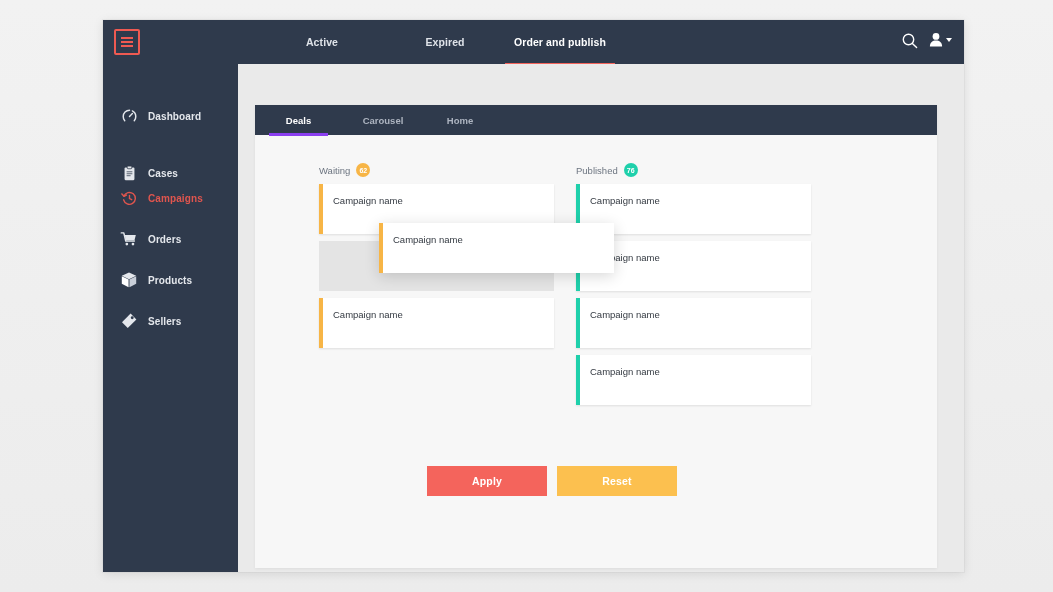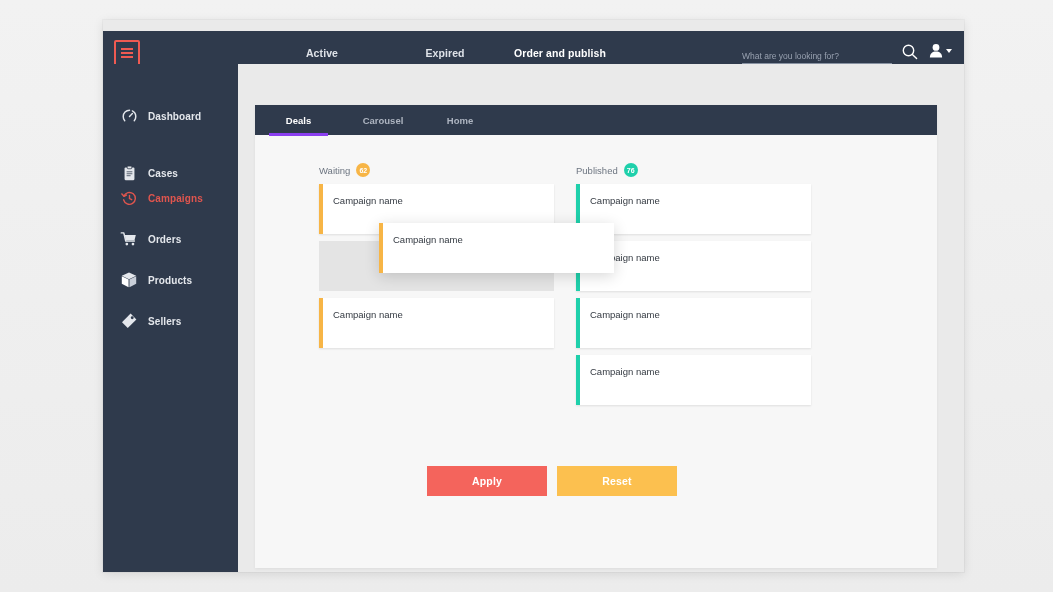--- a/index.html
+++ b/index.html
@@ -28,21 +28,21 @@
     width: 861px;
     height: 552px;
     background: #eaeaea;
     box-shadow: 0 2px 10px rgba(0,0,0,0.10), 0 0 0 1px rgba(0,0,0,0.03);
   }
 
   
   .topbar {
     position: absolute;
     left: 0;
-    top: 11px;
+    top: 0;
     width: 861px;
     height: 44px;
     background: #2f3a4c;
   }
 
   .logo {
     position: absolute;
     left: 11px;
     top: 9px;
     width: 26px;
@@ -326,23 +326,20 @@
           <span>Active</span>
         </div>
         <div class="tnitem w2">
           <span>Expired</span>
         </div>
         <div class="tnitem w3 active">
           <span>Order and publish</span>
         </div>
       </div>
 
-      <div class="search">
-        <input type="text" placeholder="What are you looking for?" style="">
-      </div>
 
       <div class="search-icon">
         <svg width="18" height="18" viewBox="0 0 18 18">
           <circle cx="7.5" cy="7.5" r="5.2" fill="none" stroke="#ffffff" stroke-width="1.4"></circle>
           <line x1="11.4" y1="11.4" x2="15.6" y2="15.6" stroke="#ffffff" stroke-width="1.4" stroke-linecap="round"></line>
         </svg>
       </div>
 
       <div class="avatar-wrap">
         <svg width="14" height="15" viewBox="0 0 14 15">

